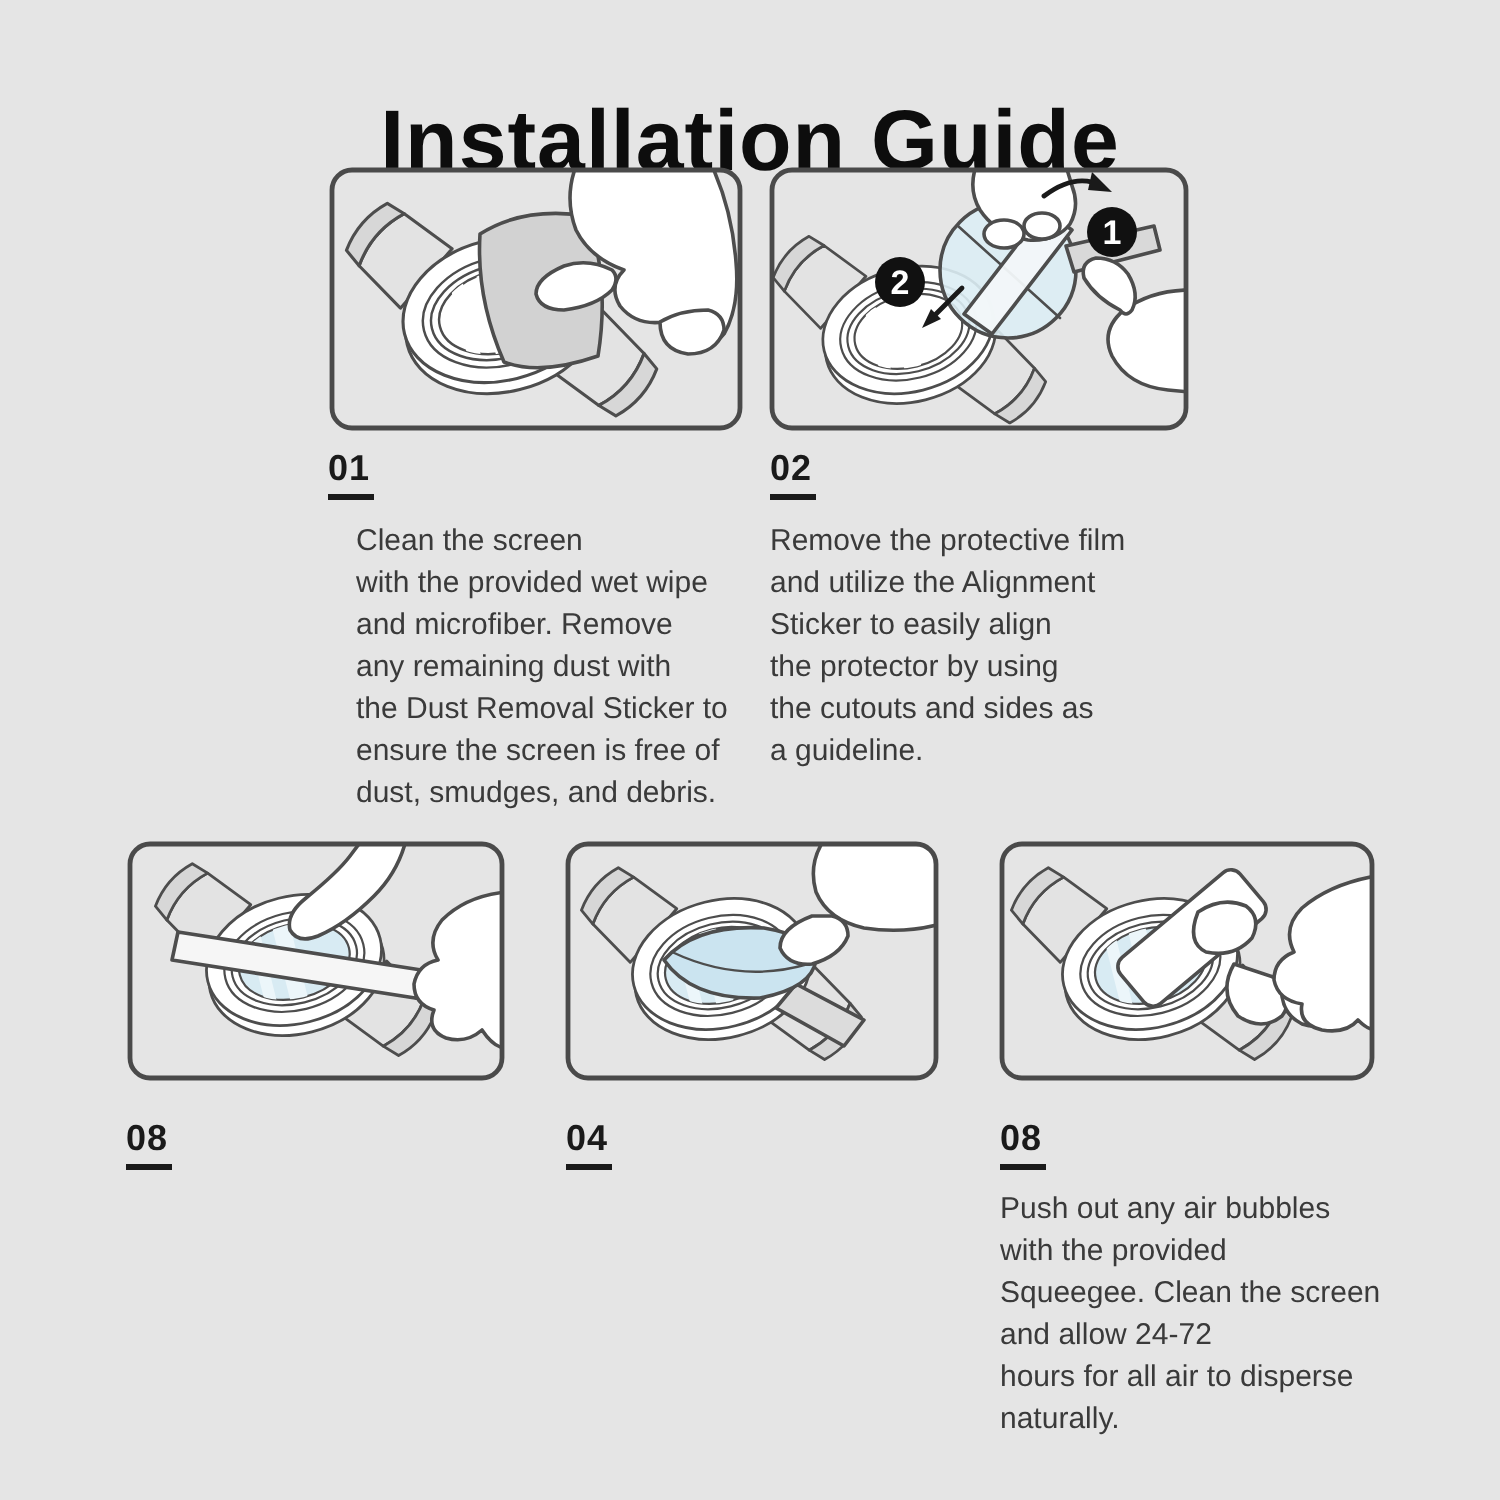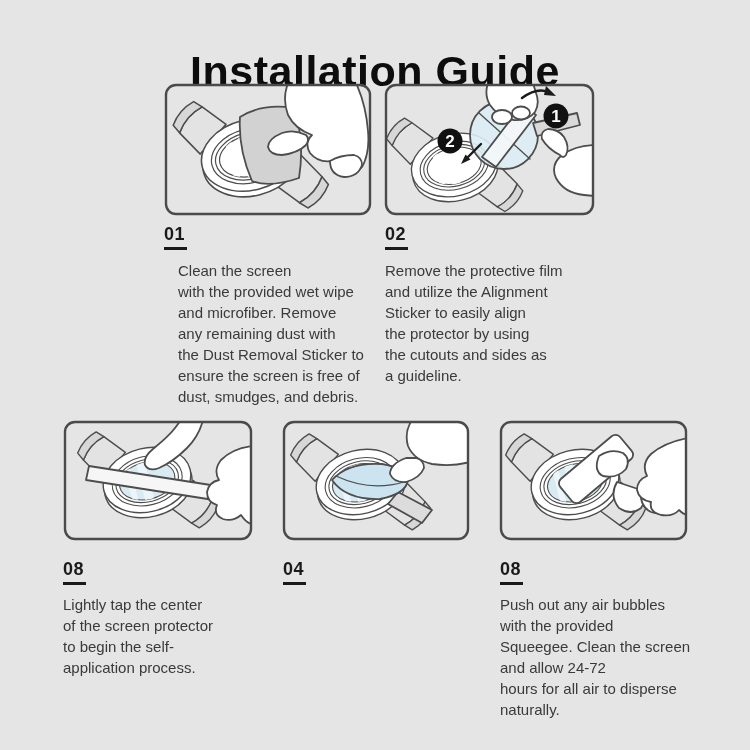--- a/index.html
+++ b/index.html
@@ -133,24 +133,20 @@
     <g clip-path="url(#c3)" stroke="#4d4d4d" stroke-width="1.8" stroke-linejoin="round" stroke-linecap="round">
       <use href="#watch" transform="translate(84,60) scale(0.74)" style="--glass:#d8ebf3;--hi:#ecf6fa"></use>
       <path d="M26,46 L154,66 L151,80 L23,60 Z" fill="#f6f6f6"></path>
       <path d="M148,66 L174,73 L170,86 L145,79 Z" fill="#dcdcdc"></path>
       <path d="M118,0 L140,0 Q136,16 124,28 Q110,42 96,48 Q86,52 82,45 Q80,37 90,29 Q106,16 112,8 Z" fill="#ffffff"></path>
       <path d="M190,26 Q170,28 158,40 Q150,50 156,60 Q146,62 144,72 Q144,82 154,85 Q150,95 160,99 Q170,102 178,95 Q184,104 190,104 Z" fill="#ffffff"></path>
     </g>
     <rect x="2" y="2" width="186" height="117" rx="10" fill="none" stroke="#4a4a4a" stroke-width="2.4"></rect>
   </svg>
   <span class="step-label l3">08</span>
-  <div class="step-desc d3">Lightly tap the center
-of the screen protector
-to begin the self-
-application process.</div>
 
   <svg class="figure f4" width="188" height="121" viewBox="0 0 188 121">
     <defs>
         <clipPath id="c4">
           <rect x="3" y="3" width="182" height="115" rx="9"></rect>
         </clipPath>
       </defs>
     <g clip-path="url(#c4)" stroke="#4d4d4d" stroke-width="1.8" stroke-linejoin="round" stroke-linecap="round">
       <use href="#watch" transform="translate(78,62) scale(0.74)" style="--glass:#d8ebf3;--hi:#ecf6fa"></use>
       <path d="M116,72 L150,90 L140,103 L106,84 Z" fill="#dcdcdc"></path>

